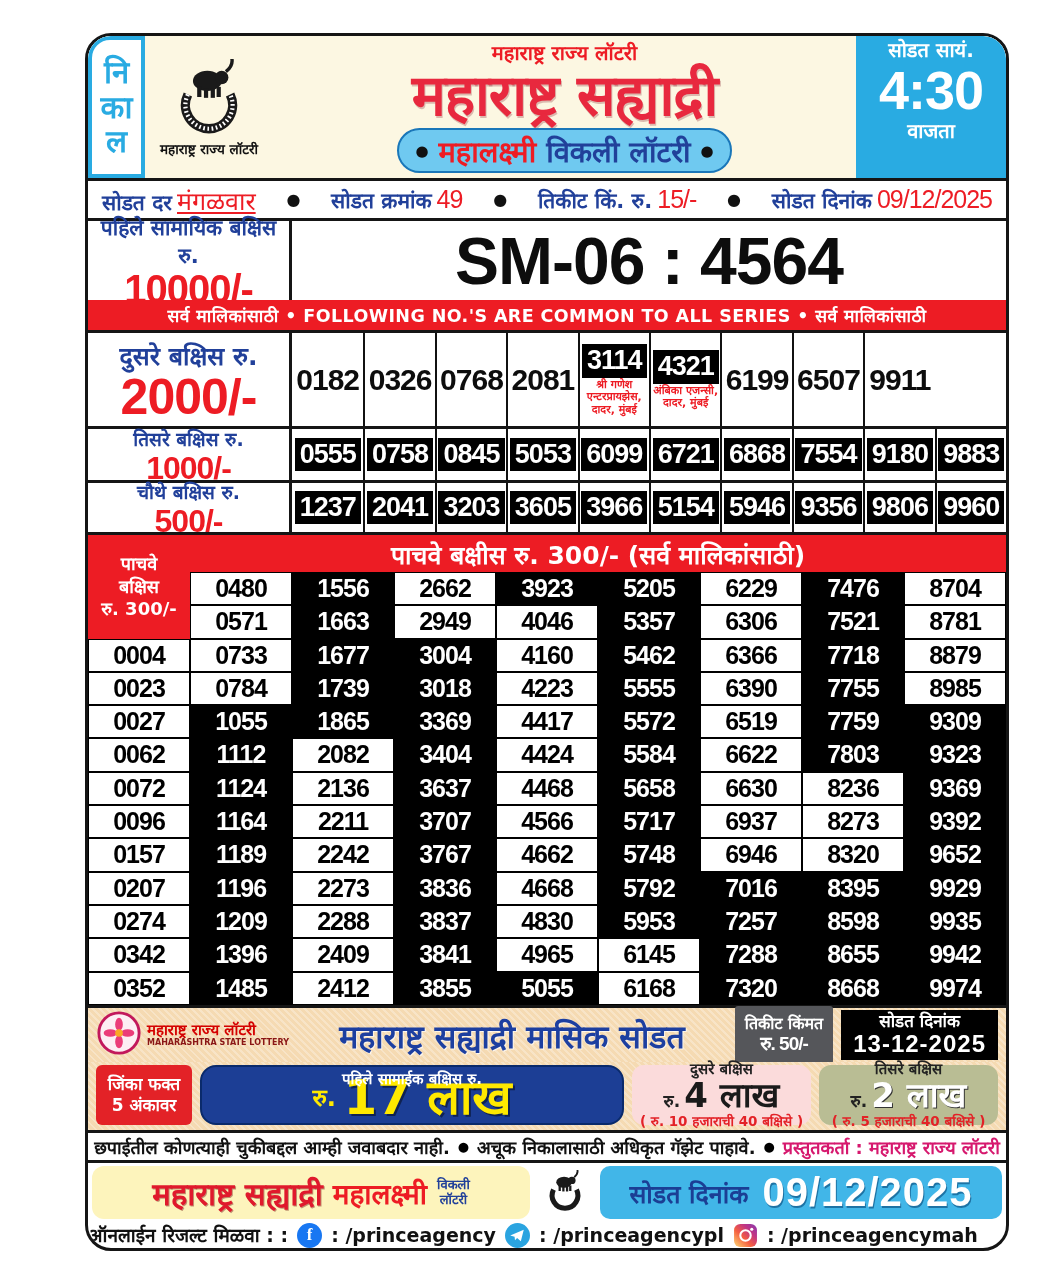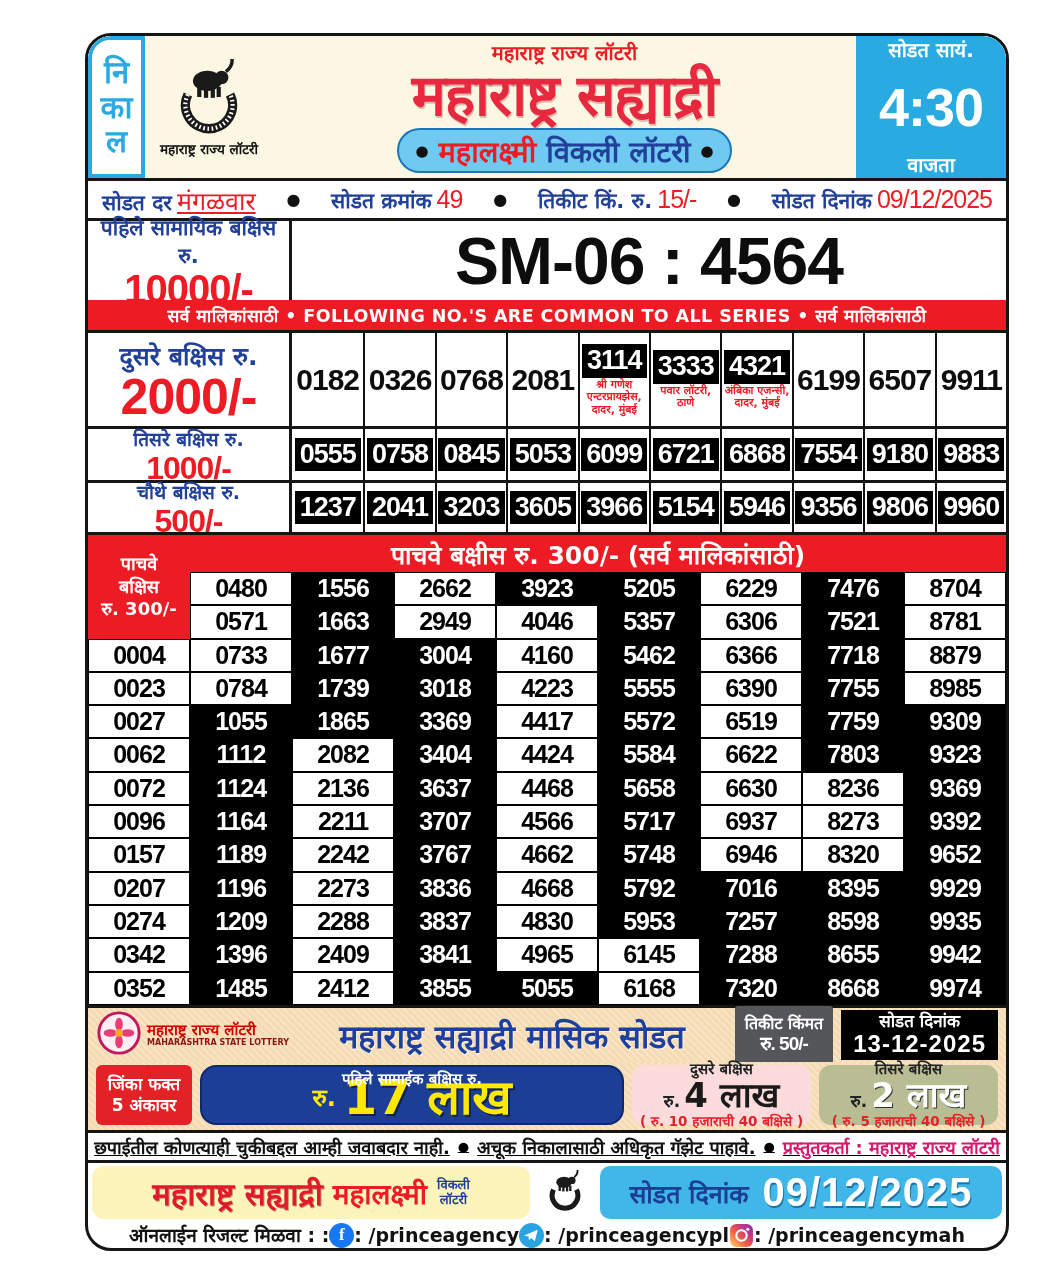--- a/index.html
+++ b/index.html
@@ -22,21 +22,21 @@
   .title-box { flex:1; text-align:center; padding-top:3px; }
   .small-title { color:#ed1c24; font-weight:bold; font-size:20px; }
   .big-title { color:#e8283e; font-weight:900; font-size:57px; line-height:1.02;
     text-shadow:1px 2px 0 rgba(120,0,20,.25); letter-spacing:-1px; }
   .pill { display:inline-flex; align-items:center; gap:10px; background:#6fc9f0;
     border:2px solid #1a77b9; border-radius:24px; padding:1px 16px; margin-top:4px; }
   .pill .dot { color:#111; font-size:15px; }
   .pill .red { color:#ed1c24; font-weight:bold; font-size:29px; }
   .pill .blue { color:#21409a; font-weight:bold; font-size:29px; }
   .time-box { width:150px; background:#29abe2; border-radius:0 22px 0 0; color:#fff;
-    display:flex; flex-direction:column; align-items:center; justify-content:space-between; }
+    display:flex; flex-direction:column; align-items:center; justify-content:flex-start; }
   .time-top { font-size:20px; font-weight:bold; }
   .time-big { font-size:54px; font-weight:900; line-height:1; }
   .time-bot { font-size:20px; font-weight:bold; }
 
   
   .info { height:40px; border-top:3px solid #151515; display:flex; align-items:center;
     justify-content:space-between; padding:0 14px; white-space:nowrap; flex:none; }
   .info .lbl { color:#21409a; font-weight:bold; font-size:21px; }
   .info .val { color:#ed1c24; font-weight:normal; font-size:25px; }
   .info .u { text-decoration:underline; }
@@ -124,37 +124,37 @@
   .sub-box .t1 { font-size:15px; font-weight:bold; color:#222; }
   .sub-box .row { display:flex; align-items:baseline; gap:4px; }
   .sub-box .cur { font-size:17px; font-weight:bold; color:#222; }
   .sub-box .amt { font-size:34px; font-weight:900; color:#1a1a1a; }
   .oliveb .amt { color:#fff; text-shadow:1px 1px 0 #333; }
   .sub-box .note { font-size:13.5px; font-weight:bold; color:#e32227; }
 
   
   .disclaimer { height:30px; border-top:3px solid #151515; background:#fff; display:flex;
     align-items:center; justify-content:center; gap:8px; font-weight:bold; font-size:18px;
-    white-space:nowrap; flex:none;text-decoration:underline; }
+    white-space:nowrap; flex:none; }
   .disclaimer .blk { color:#111; } .disclaimer .dot { font-size:13px; }
   .disclaimer .red { color:#d6186e; }
   .footer { height:62px; border-top:3px solid #151515; display:flex; align-items:stretch;
     gap:6px; padding:3px 4px; flex:none; }
   .fyellow { width:438px; background:#fdf4bc; border-radius:12px; display:flex;
     align-items:center; justify-content:center; gap:10px; }
   .fbrand { color:#e0192c; font-weight:900; font-size:31px; text-shadow:1px 1px 0 rgba(100,0,0,.4); }
   .fbrand2 { color:#ed1c24; font-weight:bold; font-size:28px; }
   .fsmall { color:#21409a; font-weight:bold; font-size:13px; line-height:1.1; text-align:center; }
   .femblem { width:58px; display:flex; align-items:center; justify-content:center; }
   .fblue { flex:1; background:#41b6e8; border-radius:10px; display:flex; align-items:center;
     justify-content:center; gap:14px; }
   .fblue .lbl { color:#1b3e94; font-weight:bold; font-size:25px; }
   .fblue .dt { color:#fff; font-weight:900; font-size:40px; letter-spacing:1px;
     text-shadow:1px 2px 0 rgba(0,60,110,.55); }
-  .social { flex:1; display:flex; align-items:center; justify-content:center; 
+  .social { flex:1; display:flex; align-items:center; gap:9px;
     font-weight:bold; font-size:19px; color:#111; }
   .icon { width:25px; height:25px; display:inline-flex; align-items:center; justify-content:center; }
   .fb { background:#1877f2; border-radius:50%; color:#fff; font-weight:900; font-size:17px;
     font-family:"Liberation Serif",serif; }
   .handle { color:#111; }
 </style>
 </head>
 <body>
 
 <div class="sheet">
@@ -244,24 +244,20 @@
         </div>
         <div class="p2-cell">
           <div class="p2-num num">0768</div>
         </div>
         <div class="p2-cell">
           <div class="p2-num num">2081</div>
         </div>
         <div class="p2-cell">
           <div class="chip num">3114</div>
           <div class="agent">श्री गणेश एन्टरप्रायझेस, दादर, मुंबई</div>
-        </div>
-        <div class="p2-cell">
-          <div class="chip num">3333</div>
-          <div class="agent">पवार लॉटरी, ठाणे</div>
         </div>
         <div class="p2-cell">
           <div class="chip num">4321</div>
           <div class="agent">अंबिका एजन्सी, दादर, मुंबई</div>
         </div>
         <div class="p2-cell">
           <div class="p2-num num">6199</div>
         </div>
         <div class="p2-cell">
           <div class="p2-num num">6507</div>

